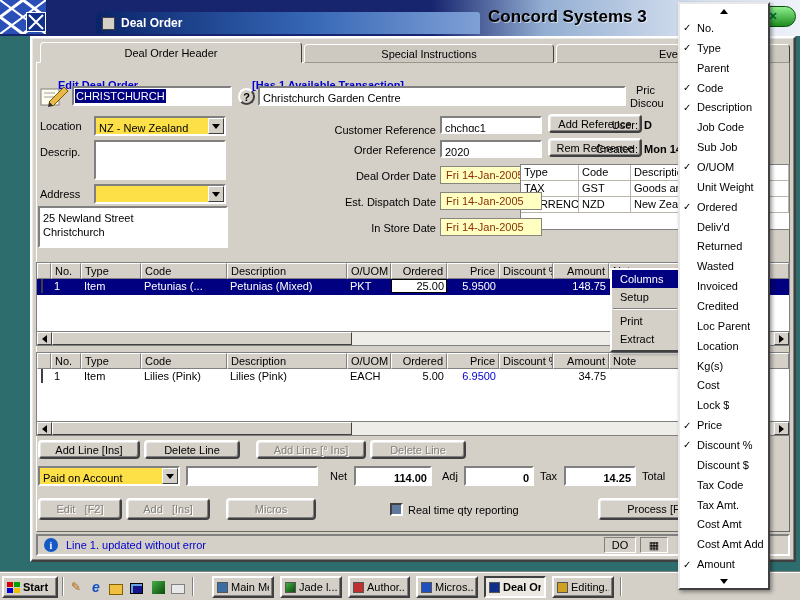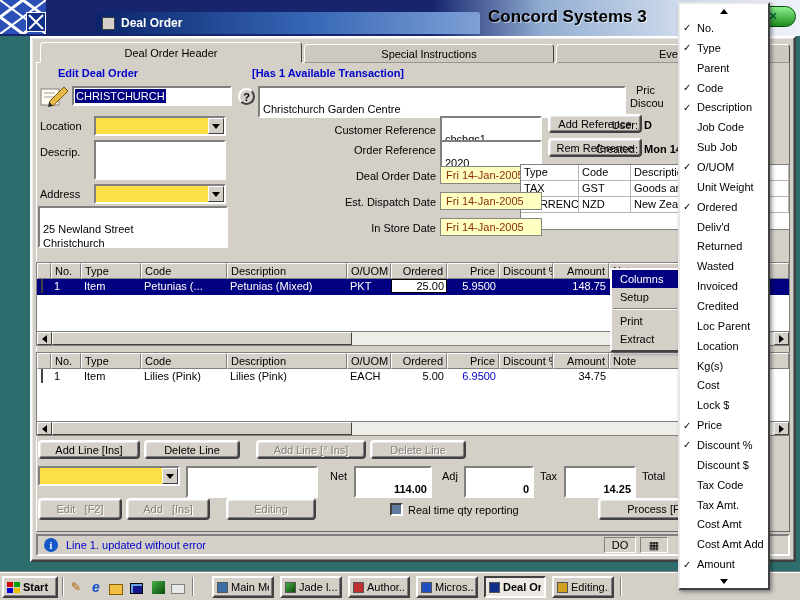--- a/index.html
+++ b/index.html
@@ -13,25 +13,25 @@
   
   .topband{background:linear-gradient(90deg,#17256f 0%,#17256f 54%,#93aed2 68%,#d9e2f0 88%,#eef2f9 100%);}
   .titlepill{background:linear-gradient(90deg,#0a246a,#3566b5 55%,#7fa0d6);border-radius:6px 3px 0 0;display:flex;align-items:center;color:#fff;font-weight:bold;font-size:12px;padding-left:6px;}
   .brand{font-size:17px;font-weight:bold;color:#000;text-shadow:1px 1px 0 rgba(255,255,255,.55);}
   .greenbtn{background:linear-gradient(180deg,#8df08d,#1e8c1e);border:1px solid #094f09;border-radius:11px;display:flex;align-items:center;justify-content:center;color:#063;font-weight:bold;font-size:11px;}
   
   .window{background:#d4d0c8;}
   .tab{background:#cdc9c1;border:1px solid;border-color:#fff #404040 #9a968e #fff;border-radius:4px 4px 0 0;display:flex;align-items:center;justify-content:center;font-size:11px;}
   .tab.active{background:#d4d0c8;border-bottom-color:#d4d0c8;font-size:11px;}
   .panel{border:1px solid;border-color:#ffffff #6d6a65 #6d6a65 #ffffff;}
-  .bluebold{color:#0000cc;font-weight:bold;}
+  .bluebold{color:#0000cc;font-weight:bold;margin-top:12px;}
   .lbl{font-size:11px;}
   .rlabel{text-align:right;}
   .valbold{font-weight:bold;}
-  .fieldtxt{padding:14px 3px;line-height:14px;}
+  .fieldtxt{padding:3px 3px;line-height:14px;}
   .seltext{background:#000080;color:#fff;padding:0 1px;}
   .datefield{background:#ffffc2;color:#8b3000;border:1px solid #87867e;padding:2px 5px;font-size:11px;}
   .push{background:#d4d0c8;border:2px solid;border-color:#fff #404040 #404040 #fff;box-shadow:inset -1px -1px 0 #808080, inset 1px 1px 0 #e8e8e8;border-radius:4px;display:flex;align-items:center;justify-content:center;font-size:11px;white-space:pre;cursor:default;}
   .push.disabled{color:#84817a;text-shadow:1px 1px 0 #fff;}
   .combo{background:#fde047;border:2px solid;border-color:#808080 #fff #fff #808080;}
   .cbtn{position:absolute;right:0;top:0;bottom:0;width:16px;background:#d4d0c8;border:1px solid;border-color:#fff #404040 #404040 #fff;display:flex;align-items:center;justify-content:center;}
   .tri-down{width:0;height:0;border-left:4px solid transparent;border-right:4px solid transparent;border-top:5px solid #000;}
   .tri-up{width:0;height:0;border-left:4px solid transparent;border-right:4px solid transparent;border-bottom:5px solid #000;}
   .tri-left{width:0;height:0;border-top:4px solid transparent;border-bottom:4px solid transparent;border-right:5px solid #000;}
   .tri-right{width:0;height:0;border-top:4px solid transparent;border-bottom:4px solid transparent;border-left:5px solid #000;}
@@ -295,21 +295,21 @@
 <div class="abs field-in nw fieldtxt num valbold" style="left:354px;top:466px;width:78px;height:20px">114.00</div>
 <div class="abs lbl nw" style="left:442px;top:470px;width:22px">Adj</div>
 <div class="abs field-in nw fieldtxt num valbold" style="left:464px;top:466px;width:70px;height:20px">0</div>
 <div class="abs lbl nw" style="left:540px;top:470px;width:22px">Tax</div>
 <div class="abs field-in nw fieldtxt num valbold" style="left:564px;top:466px;width:72px;height:20px">14.25</div>
 <div class="abs lbl nw" style="left:642px;top:470px;width:34px">Total</div>
 <div class="abs field-in nw fieldtxt num valbold" style="left:680px;top:466px;width:78px;height:20px"></div>
 
 <div class="abs push disabled" style="left:38px;top:498px;width:84px;height:22px">Edit   [F2]</div>
 <div class="abs push disabled" style="left:126px;top:498px;width:84px;height:22px">Add   [Ins]</div>
-<div class="abs push disabled" style="left:226px;top:498px;width:90px;height:22px">Editing</div>
+<div class="abs push disabled" style="left:226px;top:498px;width:90px;height:22px">Micros</div>
 <div class="abs checkbox" style="left:390px;top:503px;width:13px;height:13px"></div>
 <div class="abs lbl nw" style="left:408px;top:504px;width:140px">Real time qty reporting</div>
 <div class="abs push" style="left:598px;top:498px;width:120px;height:22px">Process [F9]</div>
 
 <div class="abs statusbar" style="left:36px;top:534px;width:754px;height:22px">
   <span class="infoicon" style="margin-left:6px">i</span>
   <span class="nw" style="color:#0000cc;margin-left:8px;flex:1">Line 1. updated without error</span>
   <span class="statuscell" style="width:32px;margin-right:4px">DO</span>
   <span class="statuscell" style="width:28px;margin-right:120px">▦</span>
 </div>

